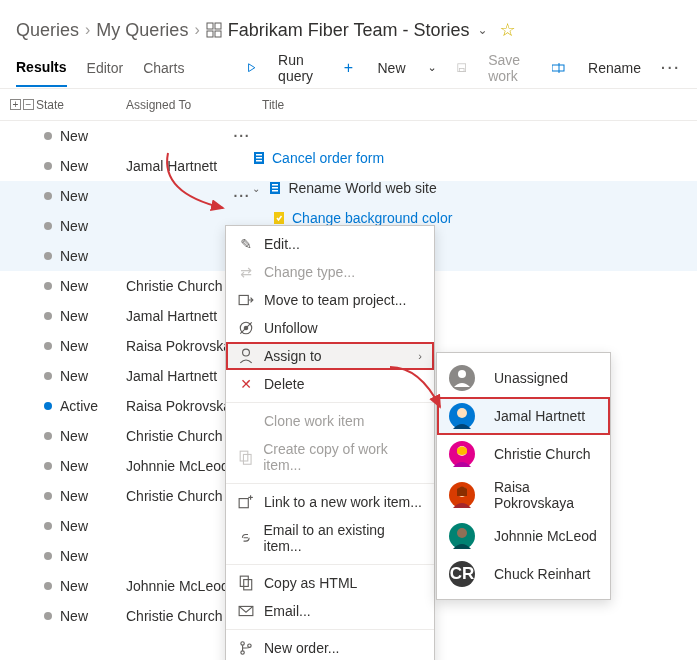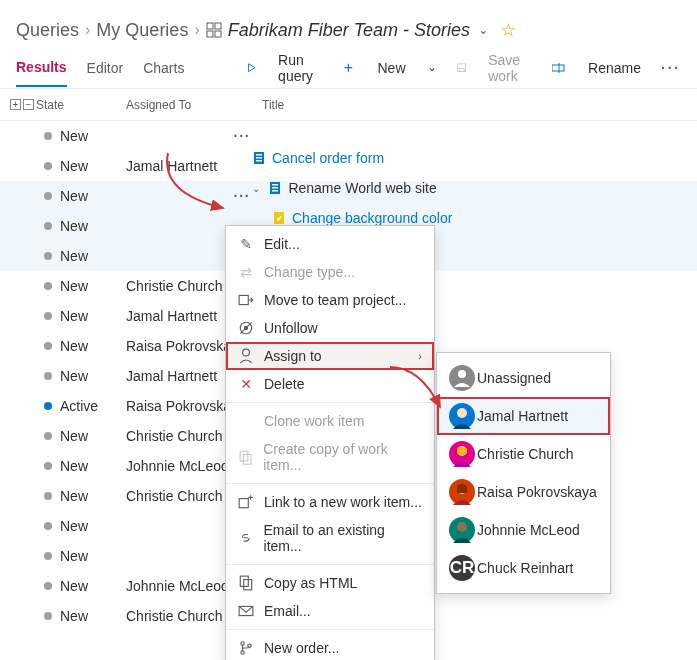--- a/index.html
+++ b/index.html
@@ -17,33 +17,33 @@
     display: flex;
     align-items: center;
     padding: 19px 16px 4px;
     font-size: 18px;
     color: #323130;
     gap: 6px;
   }
   .breadcrumb .chev { color: #a19f9d; font-size: 16px; }
   .breadcrumb .link { color: #605e5c; }
   .breadcrumb .title-icon { width:16px; height:16px; display:inline-flex; }
-  .breadcrumb .current { color: #323130; font-weight: 400; font-style: italic; }
+  .breadcrumb .current { color: #323130; font-weight: 400; }
   .breadcrumb .dd { color:#605e5c; font-size:12px; margin-left:2px; }
   .breadcrumb .star { color:#d2b200; font-size:18px; margin-left:6px;}
   .tabs {
     display: flex;
     align-items: center;
     padding: 12px 16px 0;
     border-bottom: 1px solid #edebe9;
     gap: 20px;
     height: 44px;
   }
   .tabs .tab { padding-bottom: 10px; color:#605e5c; cursor:pointer; }
-  .tabs .tab.active { color:#be185d; font-weight:600; border-bottom: 2px solid #0078d4; }
+  .tabs .tab.active { color:#000000; font-weight:600; border-bottom: 2px solid #0078d4; }
   .tabs .spacer { width: 30px; }
   .tabs .btn { display:flex; align-items:center; gap:22px; color:#323130; cursor:pointer; padding-bottom:10px; }
   .tabs .btn.disabled { color:#a19f9d; }
   .tabs .btn .icn { width:14px; height:14px; display:inline-flex; align-items:center; justify-content:center;}
   .tabs .more { padding-bottom:10px; color:#605e5c; font-weight:bold; letter-spacing:2px; cursor:pointer;}
   .header-row {
     display:flex;
     align-items:center;
     border-bottom:1px solid #edebe9;
     font-size:12px;
@@ -108,21 +108,21 @@
     position:absolute;
     left:436px; top:352px;
     width:175px;
     background:#fff;
     border:1px solid #c8c6c4;
     box-shadow:0 4px 12px rgba(0,0,0,.15);
     padding:6px 0;
     z-index:11;
   }
   .sub-item {
-    display:flex; align-items:center; gap:2px;
+    display:flex; align-items:center; gap:19px;
     padding:6px 12px; cursor:pointer;
   }
   .sub-item.highlight { background:#eff6fc; }
   .avatar { width:26px; height:26px; border-radius:50%; display:flex; align-items:center; justify-content:center; font-size:17px; color:#fff; font-weight:600;}
   .av-gray { background:#8a8886;}
   .av-blue { background:#0078d4;}
   .av-pink { background:#e3008c;}
   .av-orange { background:#d83b01;}
   .av-teal { background:#008272;}
   .av-dark { background:#393939;}

